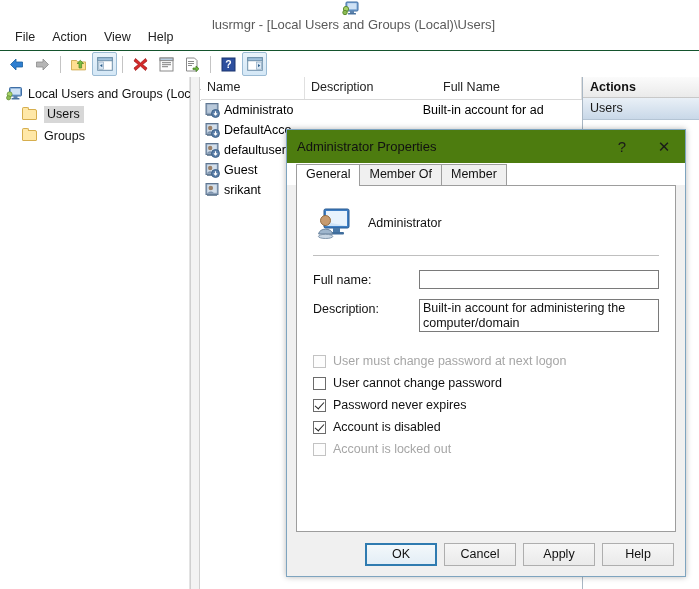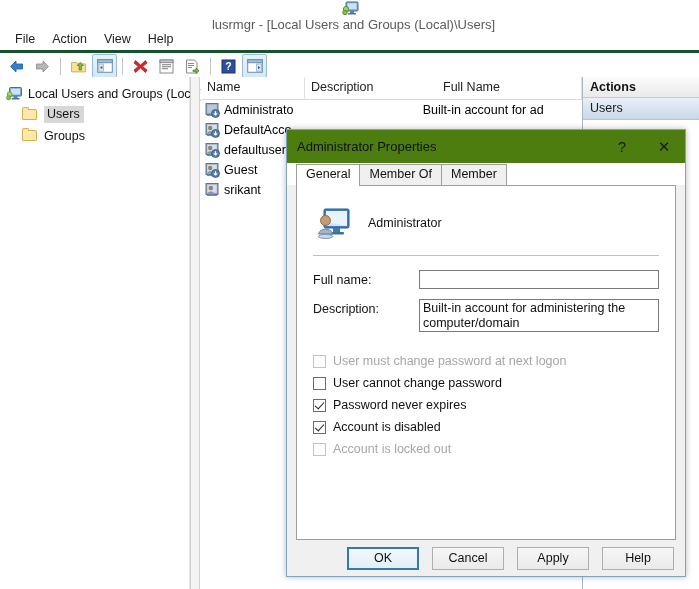--- a/index.html
+++ b/index.html
@@ -40,24 +40,24 @@
     font-size: 13px;
     color: #5a5a5a;
     font-family: "Liberation Sans", sans-serif;
     white-space: nowrap;
   }
 
   
   .menubar {
     height: 22px;
     display: flex;
-    align-items: center;
+    align-items: flex-start;
     padding-left: 7px;
     background: #ffffff;
-    border-bottom: 3px solid #14532d;
+    border-bottom: 1px solid #14532d;
   }
   .menu-item {
     font-size: 12.5px;
     color: #222;
     padding: 2px 9px 2px 8px;
     cursor: default;
     white-space: nowrap;
   }
 
   
@@ -397,26 +397,26 @@
     border: solid #222;
     border-width: 0 1.6px 1.6px 0;
     transform: rotate(42deg);
   }
   .check-label { font-size: 12.5px; color: #111; white-space: nowrap; }
   .check-label.disabled { color: #a6a6a6; }
 
   
   .dlg-buttons {
     flex: 0 0 auto;
-    height: 36px;
+    height: 44px;
     display: flex;
     align-items: center;
     justify-content: flex-end;
     padding-right: 11px;
-    gap: 13px;
+    gap: 7px;
   }
   .dbtn {
     width: 72px; height: 23px;
     font-size: 12.5px;
     font-family: "Liberation Sans", sans-serif;
     background: linear-gradient(#f6f6f6, #eaeaea);
     border: 1px solid #aeaeae;
     color: #111;
     display: flex; align-items: center; justify-content: center;
     box-sizing: border-box;

